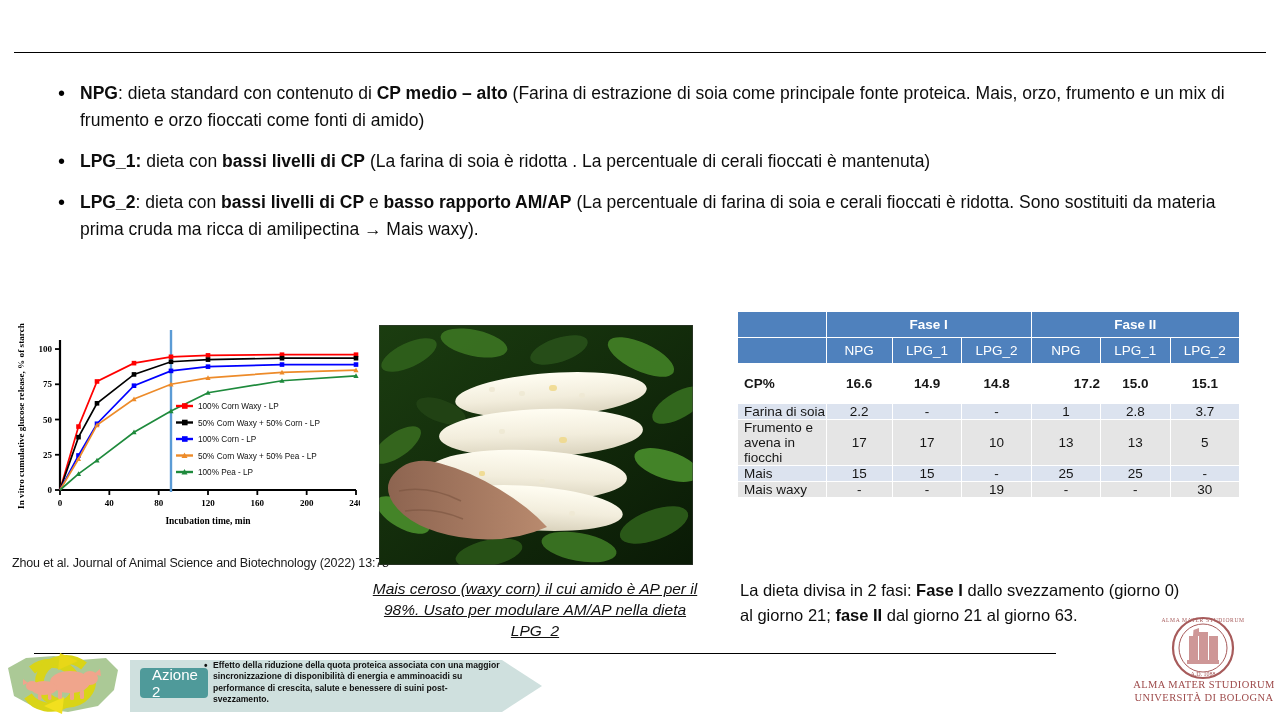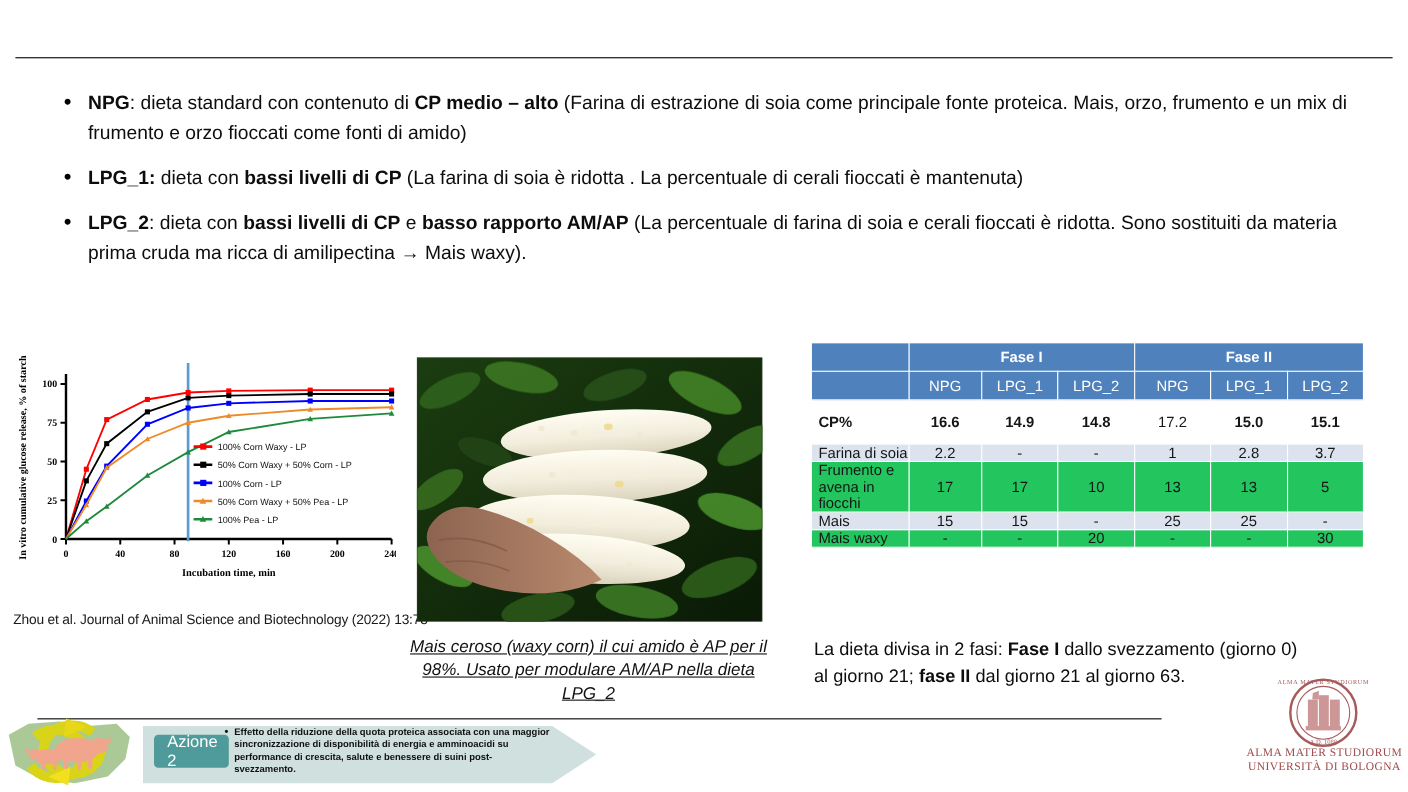--- a/index.html
+++ b/index.html
@@ -56,21 +56,21 @@
   .tbl {
     position: absolute; left: 737px; top: 311px;
     border-collapse: collapse; width: 503px;
     font-size: 13.5px; color: #161616;
   }
   .tbl td { border: 1.2px solid #ffffff; text-align: center; vertical-align: middle; }
   .tbl .hdr { background: #4F81BD; color: #ffffff; font-weight: bold; height: 26px; }
   .tbl .sub { background: #4F81BD; color: #ffffff; font-weight: normal; height: 26px; }
   .tbl .lbl { text-align: left; padding-left: 6px; font-weight: normal; }
   .tbl .rowA { background: #DCE3EF; }
-  .tbl .rowB { background: #22c55e; }
+  .tbl .rowB { background: #e5e5e5; }
   .tbl .cp   { background: #ffffff; font-weight: bold; height: 40px; }
   .tbl .blank { background: #4F81BD; }
 
   
   .note {
     position: absolute; left: 740px; top: 578px; width: 452px;
     font-size: 16.5px; line-height: 25px; color: #0d0d0d;
   }
   .note b { font-weight: bold; }
 
@@ -284,21 +284,21 @@
           <td class="sub" style="width: 69px;">LPG_2</td>
           <td class="sub" style="width: 69px;">NPG</td>
           <td class="sub" style="width: 69px;">LPG_1</td>
           <td class="sub" style="width: 69px;">LPG_2</td>
         </tr>
         <tr>
           <td class="cp lbl" style="font-weight: bold;">CP%</td>
           <td class="cp" style="font-weight: bold;">16.6</td>
           <td class="cp" style="font-weight: bold;">14.9</td>
           <td class="cp" style="font-weight: bold;">14.8</td>
-          <td class="cp" style="font-weight: normal;">17.2</td>
+          <td class="cp" style="font-weight: bold; text-align: right;">17.2</td>
           <td class="cp" style="font-weight: bold;">15.0</td>
           <td class="cp" style="font-weight: bold;">15.1</td>
         </tr>
         <tr>
           <td class="rowA lbl">Farina di soia</td>
           <td class="rowA">2.2</td>
           <td class="rowA">-</td>
           <td class="rowA">-</td>
           <td class="rowA">1</td>
           <td class="rowA">2.8</td>
@@ -319,21 +319,21 @@
           <td class="rowA">15</td>
           <td class="rowA">-</td>
           <td class="rowA">25</td>
           <td class="rowA">25</td>
           <td class="rowA">-</td>
         </tr>
         <tr>
           <td class="rowB lbl">Mais waxy</td>
           <td class="rowB">-</td>
           <td class="rowB">-</td>
-          <td class="rowB">20</td>
+          <td class="rowB">19</td>
           <td class="rowB">-</td>
           <td class="rowB">-</td>
           <td class="rowB">30</td>
         </tr>
       </tbody>
   </table>
 
   <div class="note" id="note"><span>La dieta divisa in 2 fasi: </span><b>Fase I</b><span> dallo svezzamento  (giorno 0) al giorno 21; </span><b>fase II</b><span> dal giorno 21 al giorno 63.</span></div>
 
   <div class="footer-rule"></div>

